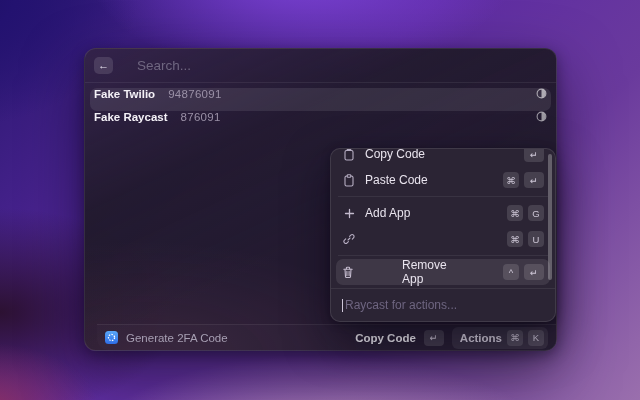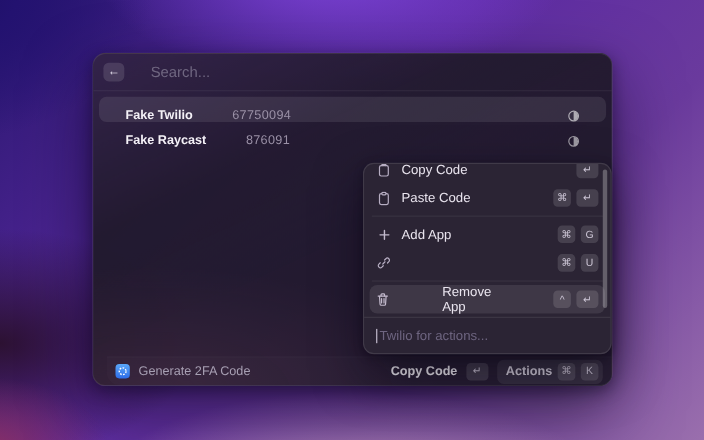--- a/index.html
+++ b/index.html
@@ -28,21 +28,21 @@
     box-shadow: 0 24px 60px rgba(10,4,24,0.55), 0 4px 14px rgba(10,4,24,0.4);
   }
 
   .header { display:flex; align-items:center; height:34px; padding:0 9px;
     border-bottom:1px solid rgba(255,255,255,0.07); }
   .back-btn { width:19px; height:17px; border-radius:5px; background:rgba(255,255,255,0.12);
     color:#ebe6f2; font-size:11px; line-height:1; display:flex; align-items:center; justify-content:center; }
   .search-ph { margin-left:24px; color:#6f6680; font-size:13.5px; }
 
   .list { padding:5px; }
-  .row { height:23px; display:flex; align-items:flex-end; padding:0 24px; border-radius:7px;gap:23px; }
+  .row { height:23px; display:flex; align-items:flex-start; padding:0 4px; border-radius:7px; }
   .row.sel { background:rgba(255,255,255,0.09); }
   .row-name { font-size:11.5px; font-weight:600; color:#f4f1f7; }
   .row-code { font-size:11.5px; color:#9a90a6; margin-left:13px; letter-spacing:0.3px; }
   .row-right { margin-left:auto; display:flex; align-items:center; }
 
   .popover { position:absolute; left:330px; top:148px; width:226px; height:174px;
     border-radius:10px; background:rgba(44,37,53,0.985);
     border:1px solid rgba(255,255,255,0.1); overflow:hidden;
     box-shadow: 0 18px 44px rgba(8,4,18,0.5), 0 2px 8px rgba(8,4,18,0.35); }
   .menu { padding:0 5px; }
@@ -89,21 +89,21 @@
     <div class="header">
       <div class="back-btn">
         <span>←</span>
       </div>
       <div class="search-ph">Search...</div>
     </div>
 
     <div class="list">
       <div class="row sel">
         <span class="row-name">Fake Twilio</span>
-        <span class="row-code">67750094</span>
+        <span class="row-code">94876091</span>
         <span class="row-right">
           <span>
             <svg width="11" height="11" viewBox="0 0 11 11">
               <circle cx="5.5" cy="5.5" r="4.4" fill="none" stroke="rgba(255,255,255,0.6)" stroke-width="1.1"></circle>
               <path d="M5.5 1.6 A3.9 3.9 0 0 1 5.5 9.4 Z" fill="rgba(255,255,255,0.6)"></path>
             </svg>
           </span>
         </span>
       </div>
       <div class="row">
@@ -212,19 +212,19 @@
         <span class="mlabel">Remove App</span>
         <span class="mkeys">
           <span class="kbd">^</span>
           <span class="kbd wide">↵</span>
         </span>
       </div>
     </div>
 
     <div class="action-search">
       <span class="caret"></span>
-      <span class="asearch-ph">Twilio for actions...</span>
+      <span class="asearch-ph">Raycast for actions...</span>
     </div>
 
     <div class="scroll-thumb"></div>
   </div>
 
 </div>
 
 </body></html>

